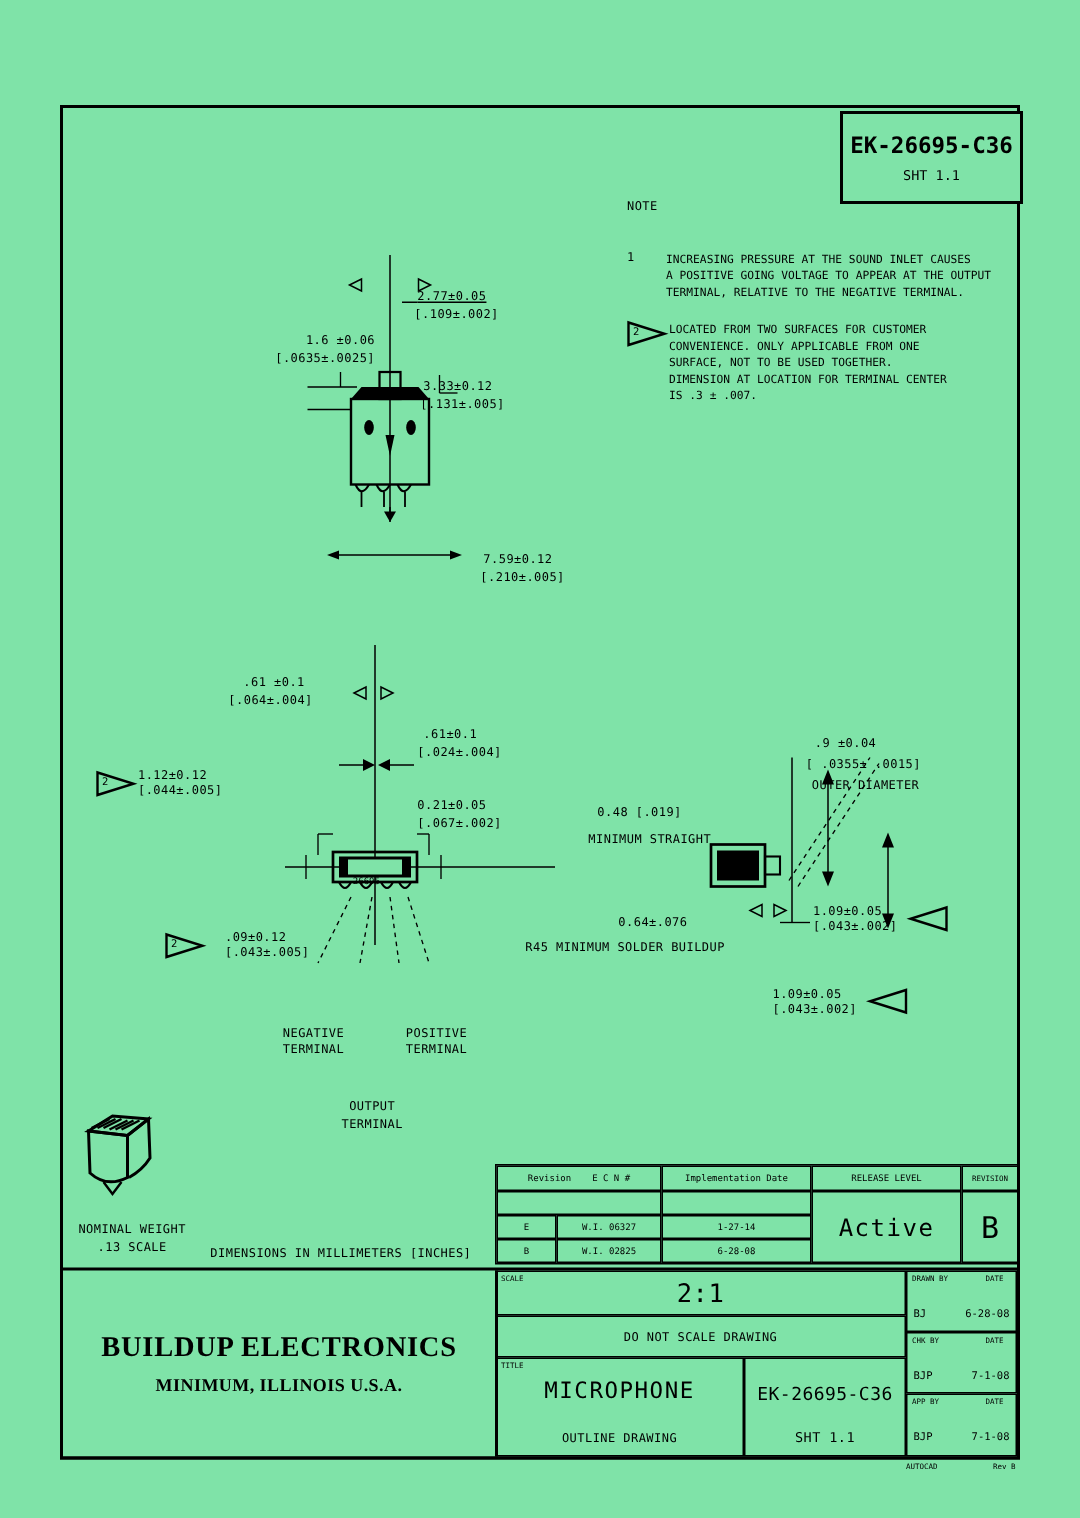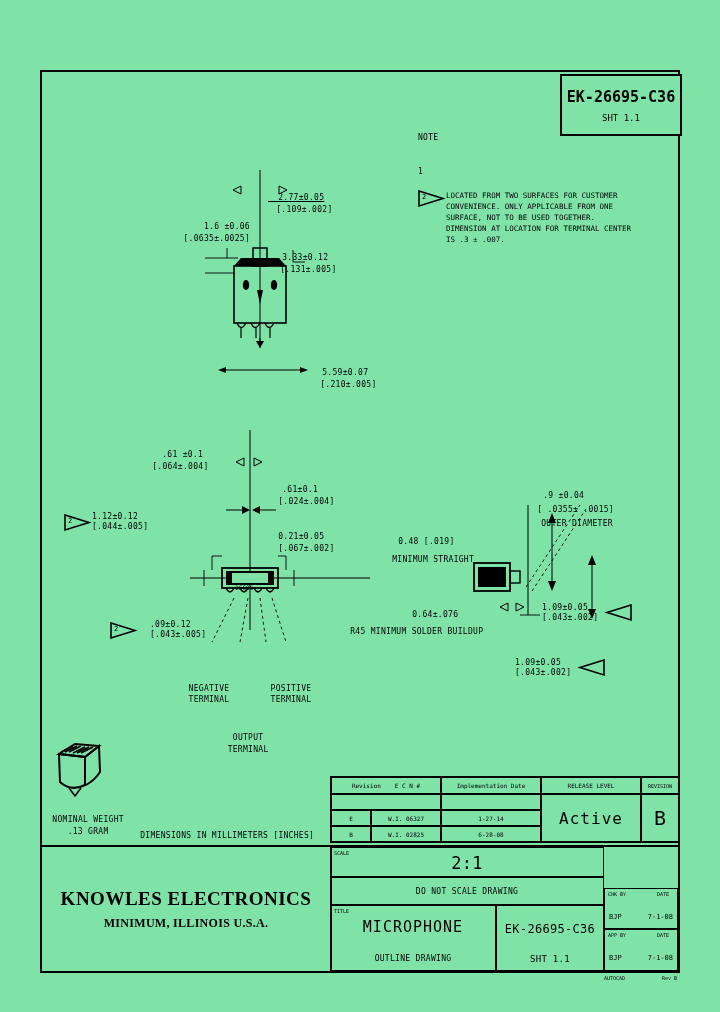--- a/index.html
+++ b/index.html
@@ -91,20 +91,23 @@
 <div id="dwgbox">
   <div class="num mono">EK-26695-C36</div>
   <div class="sht mono">SHT 1.1</div>
 </div>
 
 <div id="notes">
   <div class="hdr txt">NOTE</div>
 
   <div class="note-row">
     <div class="note-num mono">1</div>
+    <div class="note-body mono">INCREASING PRESSURE AT THE SOUND INLET CAUSES
+A POSITIVE GOING VOLTAGE TO APPEAR AT THE OUTPUT
+TERMINAL, RELATIVE TO THE NEGATIVE TERMINAL.</div>
   </div>
 
   <div class="note-row" style="margin-top:14px;">
     <div class="flag">
       <svg width="26" height="17" viewBox="0 0 26 17">
         <polygon points="1,1 25,8.5 1,16" fill="none" stroke="#000" stroke-width="1.6"></polygon>
       </svg>
       <span class="mono">2</span>
     </div>
     <div class="note-body mono" style="margin-left:4px;">LOCATED FROM TWO SURFACES FOR CUSTOMER
@@ -174,21 +177,21 @@
 </div>
 
 <div class="abs" style="left:218px;top:360px;width:90px;height:10px;">
   <svg width="90" height="10" viewBox="0 0 90 10">
     <line x1="4" y1="5" x2="86" y2="5" stroke="#000" stroke-width="1"></line>
     <polygon points="0,5 8,2 8,8" fill="#000"></polygon>
     <polygon points="90,5 82,2 82,8" fill="#000"></polygon>
   </svg>
 </div>
 <div class="abs txt mono" style="left:312px;top:358px;">
-  <span>5.59±0.07</span>
+  <span>7.59±0.12</span>
 </div>
 <div class="abs txt mono" style="left:310px;top:370px;">
   <span>[.210±.005]</span>
 </div>
 
 <div class="part" style="left:190px;top:430px;width:180px;height:260px;">
   <svg width="180" height="260" viewBox="0 0 180 260">
 
     <line x1="60" y1="0" x2="60" y2="200" stroke="#000" stroke-width="1"></line>
 
@@ -384,21 +387,21 @@
     <path d="M4 16 L5 44 Q16 54 30 47 L30 19 Z" fill="none" stroke="#000" stroke-width="2"></path>
     <path d="M30 19 L44 8 L45 34 Q40 42 31 47" fill="none" stroke="#000" stroke-width="2"></path>
     <path d="M14 50 L20 58 L26 50" fill="none" stroke="#000" stroke-width="1.6"></path>
   </svg>
 </div>
 
 <div class="abs txt mono c" style="left:28px;top:805px;width:110px;">
   <span>NOMINAL WEIGHT</span>
 </div>
 <div class="abs txt mono c" style="left:28px;top:817px;width:110px;">
-  <span>.13 GRAM</span>
+  <span>.13 SCALE</span>
 </div>
 <div class="abs txt mono" style="left:130px;top:821px;">
   <span>DIMENSIONS IN MILLIMETERS [INCHES]</span>
 </div>
 
 <div id="revtable">
 
   <div class="rev-cell" style="left:0;top:0;width:110px;height:17px;">
     <span>Revision</span>
     <span style="margin-left:14px;">E C N #</span>
@@ -441,21 +444,21 @@
   </div>
 
   <div class="rev-cell" style="left:310px;top:17px;width:38px;height:48px;font-size:20px;">
     <span>B</span>
   </div>
 </div>
 
 <div id="titleblock">
 
   <div id="company">
-    <div class="c1">KNOWLES ELECTRONICS</div>
+    <div class="c1">BUILDUP ELECTRONICS</div>
     <div class="c2">MINIMUM, ILLINOIS U.S.A.</div>
   </div>
 
   <div class="tb-cell" style="left:288px;top:0;width:274px;height:30px;">
     <span class="tb-lbl mono">SCALE</span>
     <div class="txt mono c" style="position:absolute;left:0;top:10px;width:100%;font-size:17px;">2:1</div>
   </div>
 
   <div class="tb-cell" style="left:288px;top:58px;width:166px;height:66px;">
     <span class="tb-lbl mono">TITLE</span>
@@ -465,20 +468,26 @@
 
   <div class="tb-cell" style="left:288px;top:30px;width:274px;height:28px;">
     <div class="txt mono c" style="position:absolute;left:0;top:9px;width:100%;">DO NOT SCALE DRAWING</div>
   </div>
 
   <div class="tb-cell" style="left:454px;top:58px;width:108px;height:66px;">
     <div class="txt mono c" style="position:absolute;left:0;top:18px;width:100%;font-size:12px;">EK-26695-C36</div>
     <div class="txt mono c" style="position:absolute;left:0;top:48px;width:100%;font-size:9px;">SHT 1.1</div>
   </div>
 
+  <div class="tb-cell" style="left:562px;top:0;width:74px;height:41px;">
+    <span class="tb-lbl mono">DRAWN BY</span>
+    <span class="mono" style="position:absolute;right:8px;top:2px;font-size:5px;">DATE</span>
+    <span class="mono" style="position:absolute;left:4px;top:24px;font-size:7px;">BJ</span>
+    <span class="mono" style="position:absolute;right:4px;top:24px;font-size:7px;">6-28-08</span>
+  </div>
 
   <div class="tb-cell" style="left:562px;top:41px;width:74px;height:41px;">
     <span class="tb-lbl mono">CHK BY</span>
     <span class="mono" style="position:absolute;right:8px;top:2px;font-size:5px;">DATE</span>
     <span class="mono" style="position:absolute;left:4px;top:24px;font-size:7px;">BJP</span>
     <span class="mono" style="position:absolute;right:4px;top:24px;font-size:7px;">7-1-08</span>
   </div>
 
   <div class="tb-cell" style="left:562px;top:82px;width:74px;height:42px;">
     <span class="tb-lbl mono">APP BY</span>

